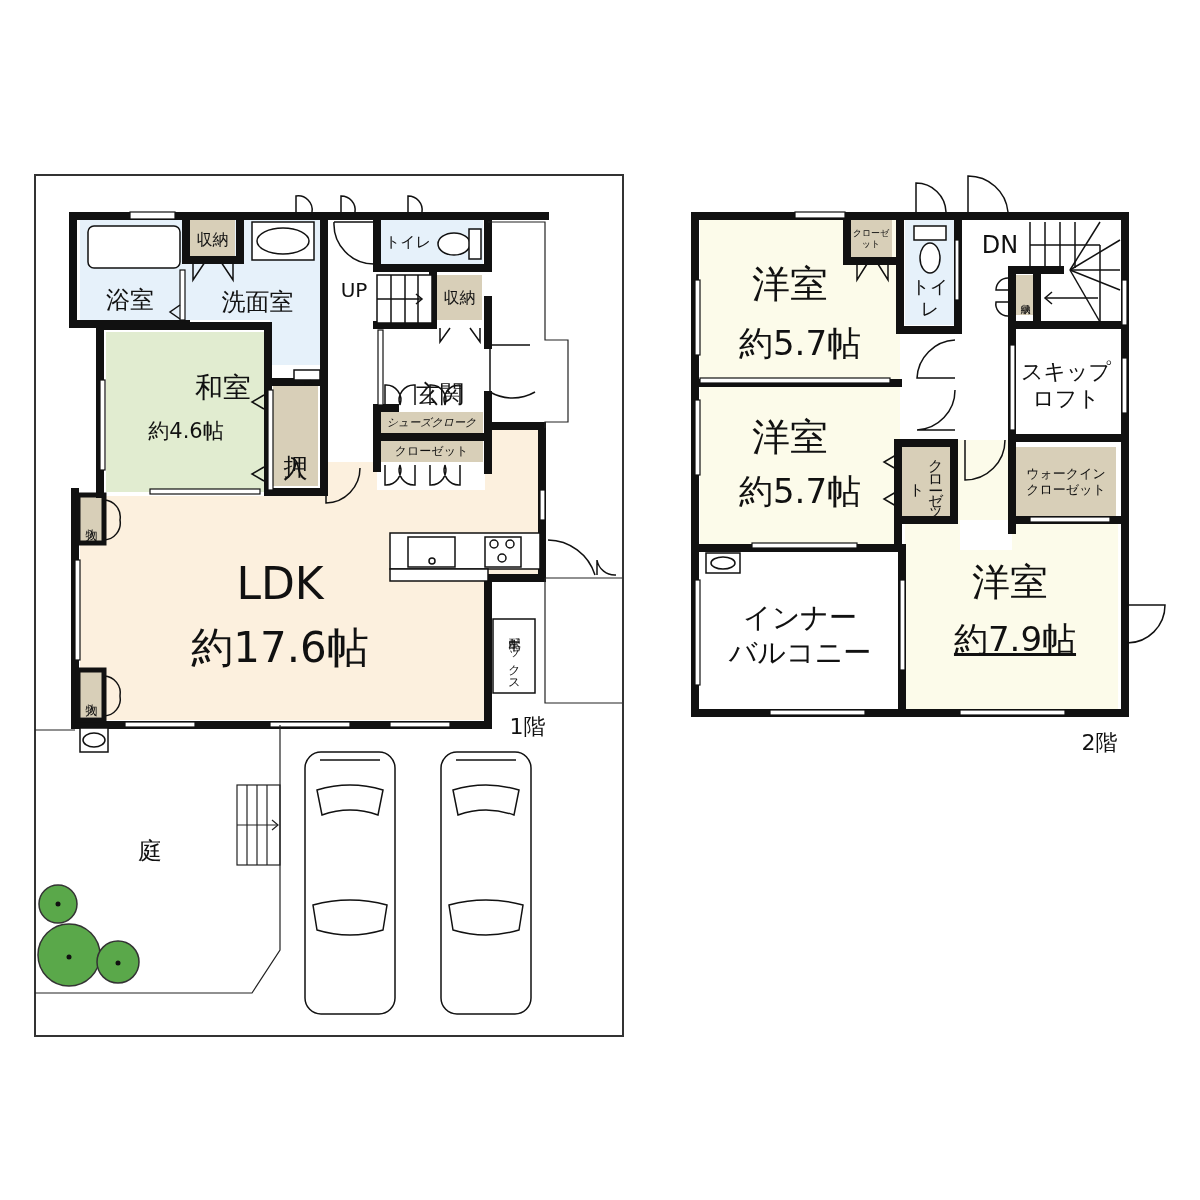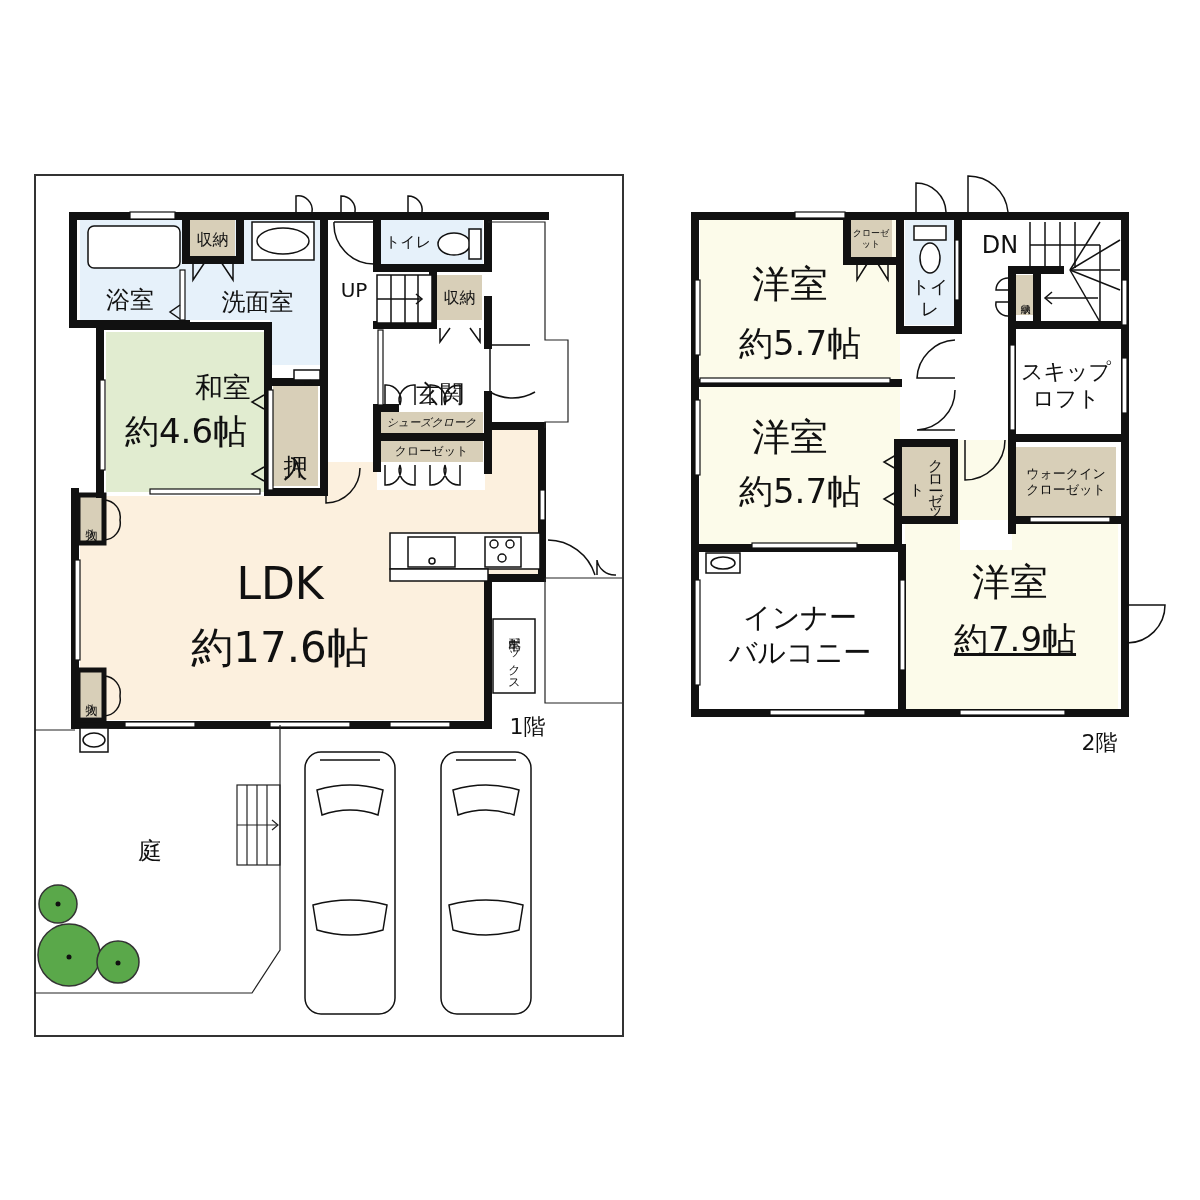--- a/index.html
+++ b/index.html
@@ -296,21 +296,21 @@
   <div class="lbl" style="left:190px;top:224px;width:45px;height:32px;font-size:16px;">収納</div>
   <div class="lbl" style="left:200px;top:282px;width:115px;height:40px;font-size:24px;">洗面室</div>
   <div class="lbl" style="left:378px;top:228px;width:60px;height:28px;font-size:15px;">トイレ</div>
   <div class="lbl" style="left:330px;top:272px;width:48px;height:36px;font-size:20px;">UP</div>
   <div class="lbl" style="left:437px;top:280px;width:45px;height:36px;font-size:16px;">収納</div>
   <div class="lbl" style="left:400px;top:345px;width:80px;height:40px;font-size:24px;margin-top:29px;">玄関</div>
   <div class="lbl" style="left:380px;top:412px;width:103px;height:22px;font-size:11px;font-style:italic;">シューズクローク</div>
   <div class="lbl" style="left:380px;top:440px;width:103px;height:22px;font-size:12px;">クローゼット</div>
   <div class="lbl" style="left:296px;top:370px;width:24px;height:26px;font-size:7px;">PS</div>
   <div class="lbl" style="left:107px;top:370px;width:160px;height:34px;font-size:28px;padding-left:36px;">和室</div>
-  <div class="lbl" style="left:106px;top:414px;width:160px;height:34px;font-size:34px;">約4.6帖</div>
+  <div class="lbl" style="left:106px;top:414px;width:160px;height:34px;font-size:21px;">約4.6帖</div>
   <div class="lbl vert" style="left:273px;top:396px;width:45px;height:80px;font-size:24px;">押入</div>
   <div class="lbl vert" style="left:80px;top:498px;width:22px;height:42px;font-size:12px;">物入</div>
   <div class="lbl vert" style="left:80px;top:673px;width:22px;height:42px;font-size:12px;">物入</div>
   <div class="lbl" style="left:170px;top:555px;width:220px;height:56px;font-size:44px;">LDK</div>
   <div class="lbl" style="left:150px;top:620px;width:260px;height:56px;font-size:42px;">約17.6帖</div>
   <div class="lbl vert" style="left:495px;top:622px;width:38px;height:68px;font-size:12px;">宅配ボックス</div>
   <div class="lbl" style="left:120px;top:835px;width:60px;height:32px;font-size:24px;">庭</div>
   <div class="lbl" style="left:500px;top:712px;width:55px;height:30px;font-size:22px;">1階</div>
 </div>
 

